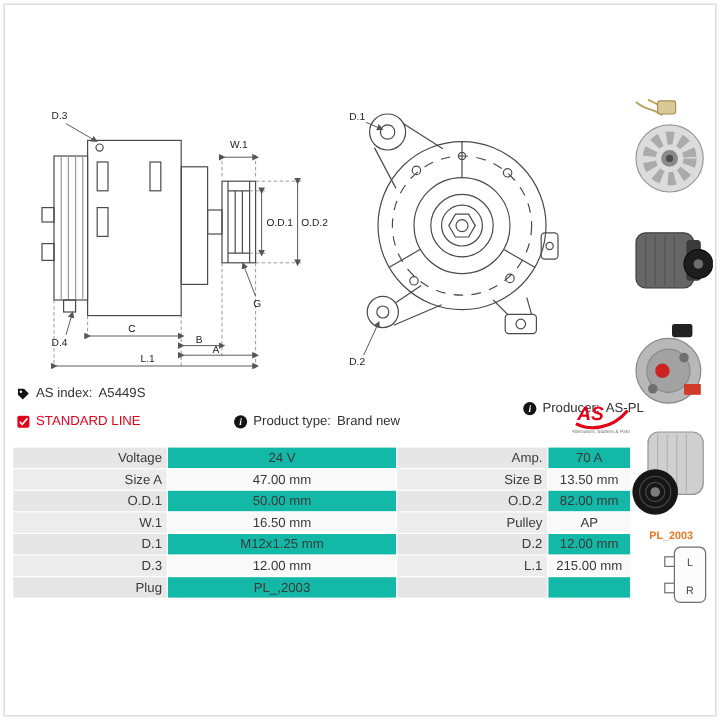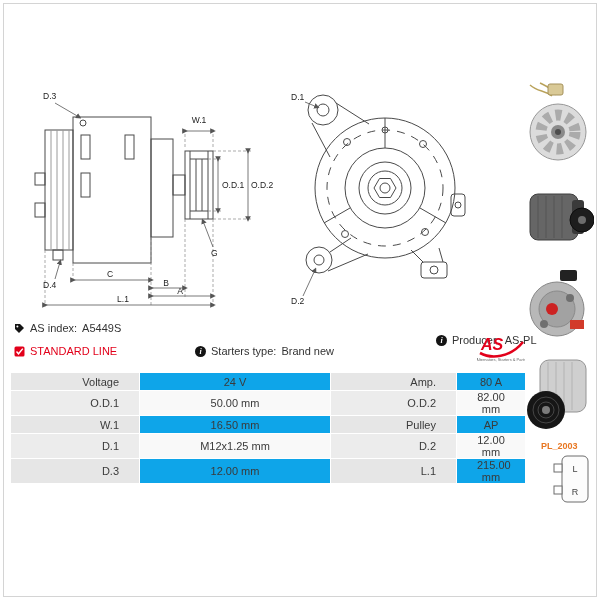--- a/index.html
+++ b/index.html
@@ -19,23 +19,23 @@
   .b{font-weight:normal;}
   .red{color:#e2001a;font-weight:normal;}
   .iico{width:11px;height:11px;border-radius:50%;background:#141414;color:#fff;
         display:inline-flex;align-items:center;justify-content:center;flex:0 0 11px;
         font:italic bold 8px "Liberation Serif","DejaVu Serif",serif;}
   .iico::before{content:"i";}
 
   
   table.spec{border-collapse:separate;border-spacing:1px;table-layout:fixed;width:515px;
              font-size:11px;color:#3a3a3a;background:#fff;}
-  table.spec td{height:17px;padding:0 20px;overflow:hidden;}
+  table.spec td{height:17px;padding:0 4px;overflow:hidden;}
   td.lab{background:#e6e6e6;text-align:right;}
-  td.val{background:#0ea5e9;text-align:center;}
+  td.val{background:#14b8a6;text-align:center;}
   tr:nth-child(even) td.lab{background:#ececec;}
   tr:nth-child(even) td.val{background:#f9f9f9;}
 
   .plugcode{font-size:9px;font-weight:bold;color:#e87722;}
   .photo{background:#fff;}
 </style>
 </head>
 <body>
 
 <div class="page">
@@ -197,21 +197,21 @@
   <div class="abs inforow" style="left:14px;top:345px;">
     <svg width="11" height="11" viewBox="0 0 11 11">
       <rect x="0.5" y="0.5" width="10" height="10" rx="1.5" fill="#e2001a"></rect>
       <path d="M2.5 5.5 L4.5 7.8 L8.8 2.6" stroke="#fff" stroke-width="1.4" fill="none"></path>
     </svg>
     <span class="red">STANDARD LINE</span>
   </div>
 
   <div class="abs inforow" style="left:195px;top:345px;">
     <span class="iico"></span>
-    <span>Starters type:</span>
+    <span>Product type:</span>
     <span class="b">Brand new</span>
   </div>
 
   <svg class="abs" style="left:477px;top:334px;" width="48" height="30" viewBox="0 0 48 30">
     <text x="4" y="16" font-size="16" font-weight="bold" font-style="italic" fill="#e2001a">AS</text>
     <path d="M3 19 C14 25 33 24 46 8" stroke="#e2001a" stroke-width="2.6" fill="none"></path>
     <text x="24" y="27" text-anchor="middle" font-size="4" fill="#666">Alternators, Starters &amp; Parts</text>
   </svg>
 
   <table class="spec abs" style="left:10px;top:372px;">
@@ -219,21 +219,27 @@
         <col style="width:128px">
         <col style="width:190px">
         <col style="width:125px">
         <col style="width:68px">
       </colgroup>
     <tbody>
       <tr>
         <td class="lab">Voltage</td>
         <td class="val">24 V</td>
         <td class="lab">Amp.</td>
-        <td class="val">80 A</td>
+        <td class="val">70 A</td>
+      </tr>
+      <tr>
+        <td class="lab">Size A</td>
+        <td class="val">47.00 mm</td>
+        <td class="lab">Size B</td>
+        <td class="val">13.50 mm</td>
       </tr>
       <tr>
         <td class="lab">O.D.1</td>
         <td class="val">50.00 mm</td>
         <td class="lab">O.D.2</td>
         <td class="val">82.00 mm</td>
       </tr>
       <tr>
         <td class="lab">W.1</td>
         <td class="val">16.50 mm</td>
@@ -245,15 +251,21 @@
         <td class="val">M12x1.25 mm</td>
         <td class="lab">D.2</td>
         <td class="val">12.00 mm</td>
       </tr>
       <tr>
         <td class="lab">D.3</td>
         <td class="val">12.00 mm</td>
         <td class="lab">L.1</td>
         <td class="val">215.00 mm</td>
       </tr>
+      <tr>
+        <td class="lab">Plug</td>
+        <td class="val">PL_,2003</td>
+        <td class="lab"></td>
+        <td class="val"></td>
+      </tr>
     </tbody>
   </table>
 </div>
 
 </body></html>

